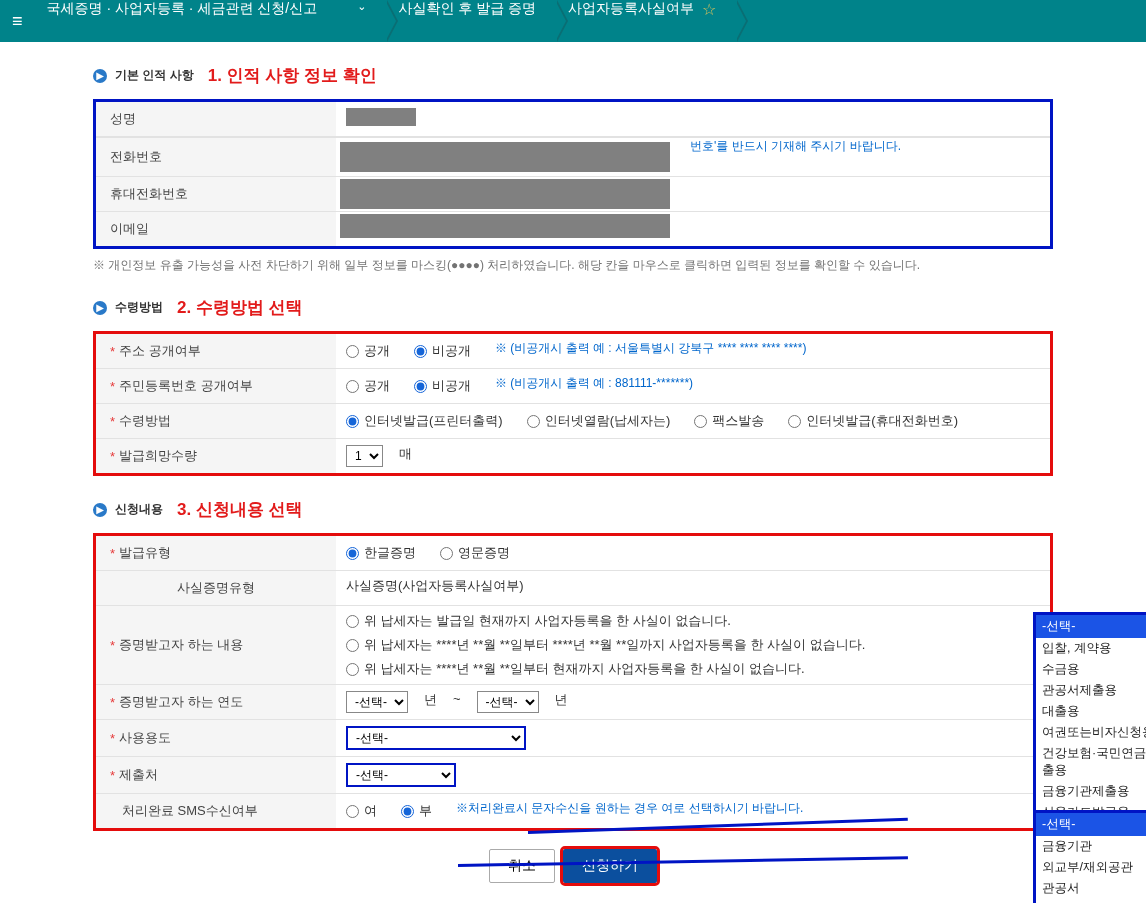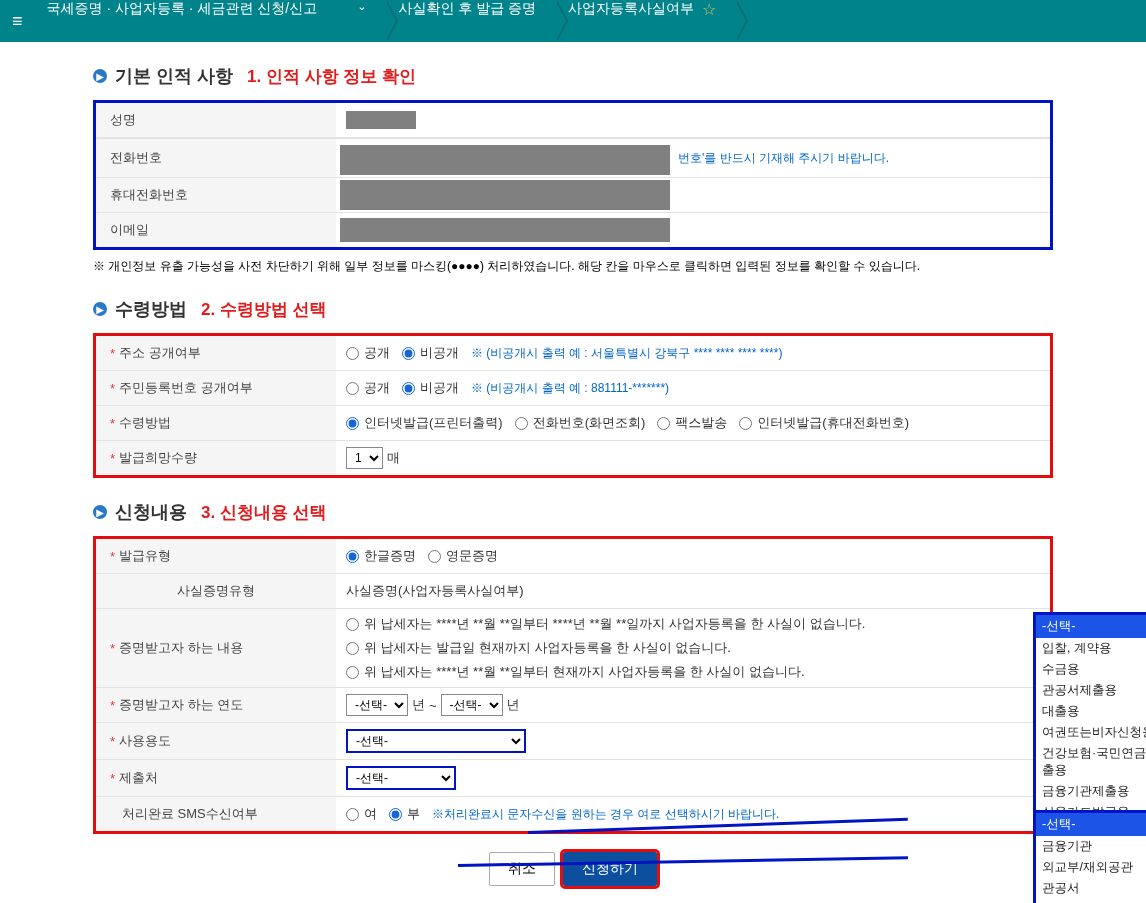--- a/index.html
+++ b/index.html
@@ -7,35 +7,35 @@
 .topbar{background:#00838a;height:42px;display:flex;align-items:center;color:#fff;padding:0 12px;gap:0}
 .topbar .ham{font-size:18px;margin-right:12px;cursor:pointer}
 .crumb{display:flex;align-items:flex-start;height:100%;padding:0 20px 0 12px;position:relative;font-size:14px}
 .crumb::after{content:"";position:absolute;right:-10px;top:0;width:0;height:0;border-top:21px solid transparent;border-bottom:21px solid transparent;border-left:11px solid #00838a;z-index:2}
 .crumb::before{content:"";position:absolute;right:-12px;top:0;width:0;height:0;border-top:21px solid transparent;border-bottom:21px solid transparent;border-left:11px solid #0a6e74;z-index:1}
 .crumb .caret{margin-left:40px;font-size:11px}
 .crumb .star{margin-left:8px;color:#d9c15a;font-size:16px}
 .page{width:960px;margin:18px auto 40px;position:relative}
 .sec-title{display:flex;align-items:center;gap:8px;margin:22px 0 12px}
 .sec-title .bullet{width:14px;height:14px;border-radius:50%;background:#2979c8;display:inline-flex;align-items:center;justify-content:center;color:#fff;font-size:10px}
-.sec-title .txt{font-weight:bold;font-size:18px}
+.sec-title .txt{font-weight:bold;font-size:12px}
 .sec-title .anno{color:#e21b1b;font-weight:bold;font-size:17px;margin-left:6px}
 .box{border:3px solid;border-collapse:collapse}
 .box-blue{border-color:#0014c4}
 .box-red{border-color:#e40c0c}
 .row{display:flex;border-bottom:1px solid #e2e2e2;min-height:32px}
 .row:last-child{border-bottom:none}
 .row .lbl{width:240px;background:#f5f5f5;padding:8px 14px;font-size:13px;display:flex;align-items:center;color:#444}
 .row .lbl .req{color:#e63b3b;margin-right:4px}
-.row .val{flex:1;padding:6px 10px;display:flex;align-items:center;flex-wrap:wrap;gap:4px;font-size:13px}
+.row .val{flex:1;padding:6px 10px;display:flex;flex-wrap:wrap;gap:16px;font-size:13px}
 .mask{background:#808080;display:inline-block}
 .mask.m1{width:110px;height:18px}
 .mask.m2{width:70px;height:18px}
 .mask.big{width:330px;height:80px}
-.note{color:#000000;font-size:12px;margin-top:8px}
+.note{color:#737373;font-size:12px;margin-top:8px}
 .hint{color:#0066cc;font-size:12px}
 input[type=radio]{accent-color:#1565d8;margin:0 2px 0 0;vertical-align:middle}
 label.r{display:inline-flex;align-items:center;gap:3px;margin-right:8px;cursor:pointer}
 select{border:1px solid #888;padding:2px 4px;font-size:12px;background:#fff}
 select.hl{border:2px solid #0014c4}
 .sel-wide{width:180px}
 .sel-mid{width:110px}
 .btnbar{display:flex;justify-content:center;gap:8px;margin-top:18px}
 .btn{padding:7px 18px;font-size:14px;border:1px solid #aaa;background:#fff;cursor:pointer;border-radius:2px}
 .btn.primary{background:#0b4f9e;color:#fff;border-color:#0b4f9e}
@@ -153,21 +153,21 @@
           <span class="req">*</span>
           <span>수령방법</span>
         </div>
       <div class="val">
         <label class="r">
             <input type="radio" name="m" checked="" style="">
             <span>인터넷발급(프린터출력)</span>
           </label>
         <label class="r">
             <input type="radio" name="m" style="">
-            <span>전화번호(화면조회)</span>
+            <span>인터넷열람(납세자는)</span>
           </label>
         <label class="r">
             <input type="radio" name="m" style="">
             <span>팩스발송</span>
           </label>
         <label class="r">
             <input type="radio" name="m" style="">
             <span>인터넷발급(휴대전화번호)</span>
           </label>
       </div>
@@ -214,25 +214,25 @@
     </div>
     <div class="row">
       <div class="lbl">
           <span class="req">*</span>
           <span>증명받고자 하는 내용</span>
         </div>
       <div class="val">
         <div class="stack">
           <label class="r">
               <input type="radio" name="c" style="">
-              <span>위 납세자는 ****년 **월 **일부터 ****년 **월 **일까지 사업자등록을 한 사실이 없습니다.</span>
+              <span>위 납세자는 발급일 현재까지 사업자등록을 한 사실이 없습니다.</span>
             </label>
           <label class="r">
               <input type="radio" name="c" style="">
-              <span>위 납세자는 발급일 현재까지 사업자등록을 한 사실이 없습니다.</span>
+              <span>위 납세자는 ****년 **월 **일부터 ****년 **월 **일까지 사업자등록을 한 사실이 없습니다.</span>
             </label>
           <label class="r">
               <input type="radio" name="c" style="">
               <span>위 납세자는 ****년 **월 **일부터 현재까지 사업자등록을 한 사실이 없습니다.</span>
             </label>
         </div>
       </div>
     </div>
     <div class="row">
       <div class="lbl">

